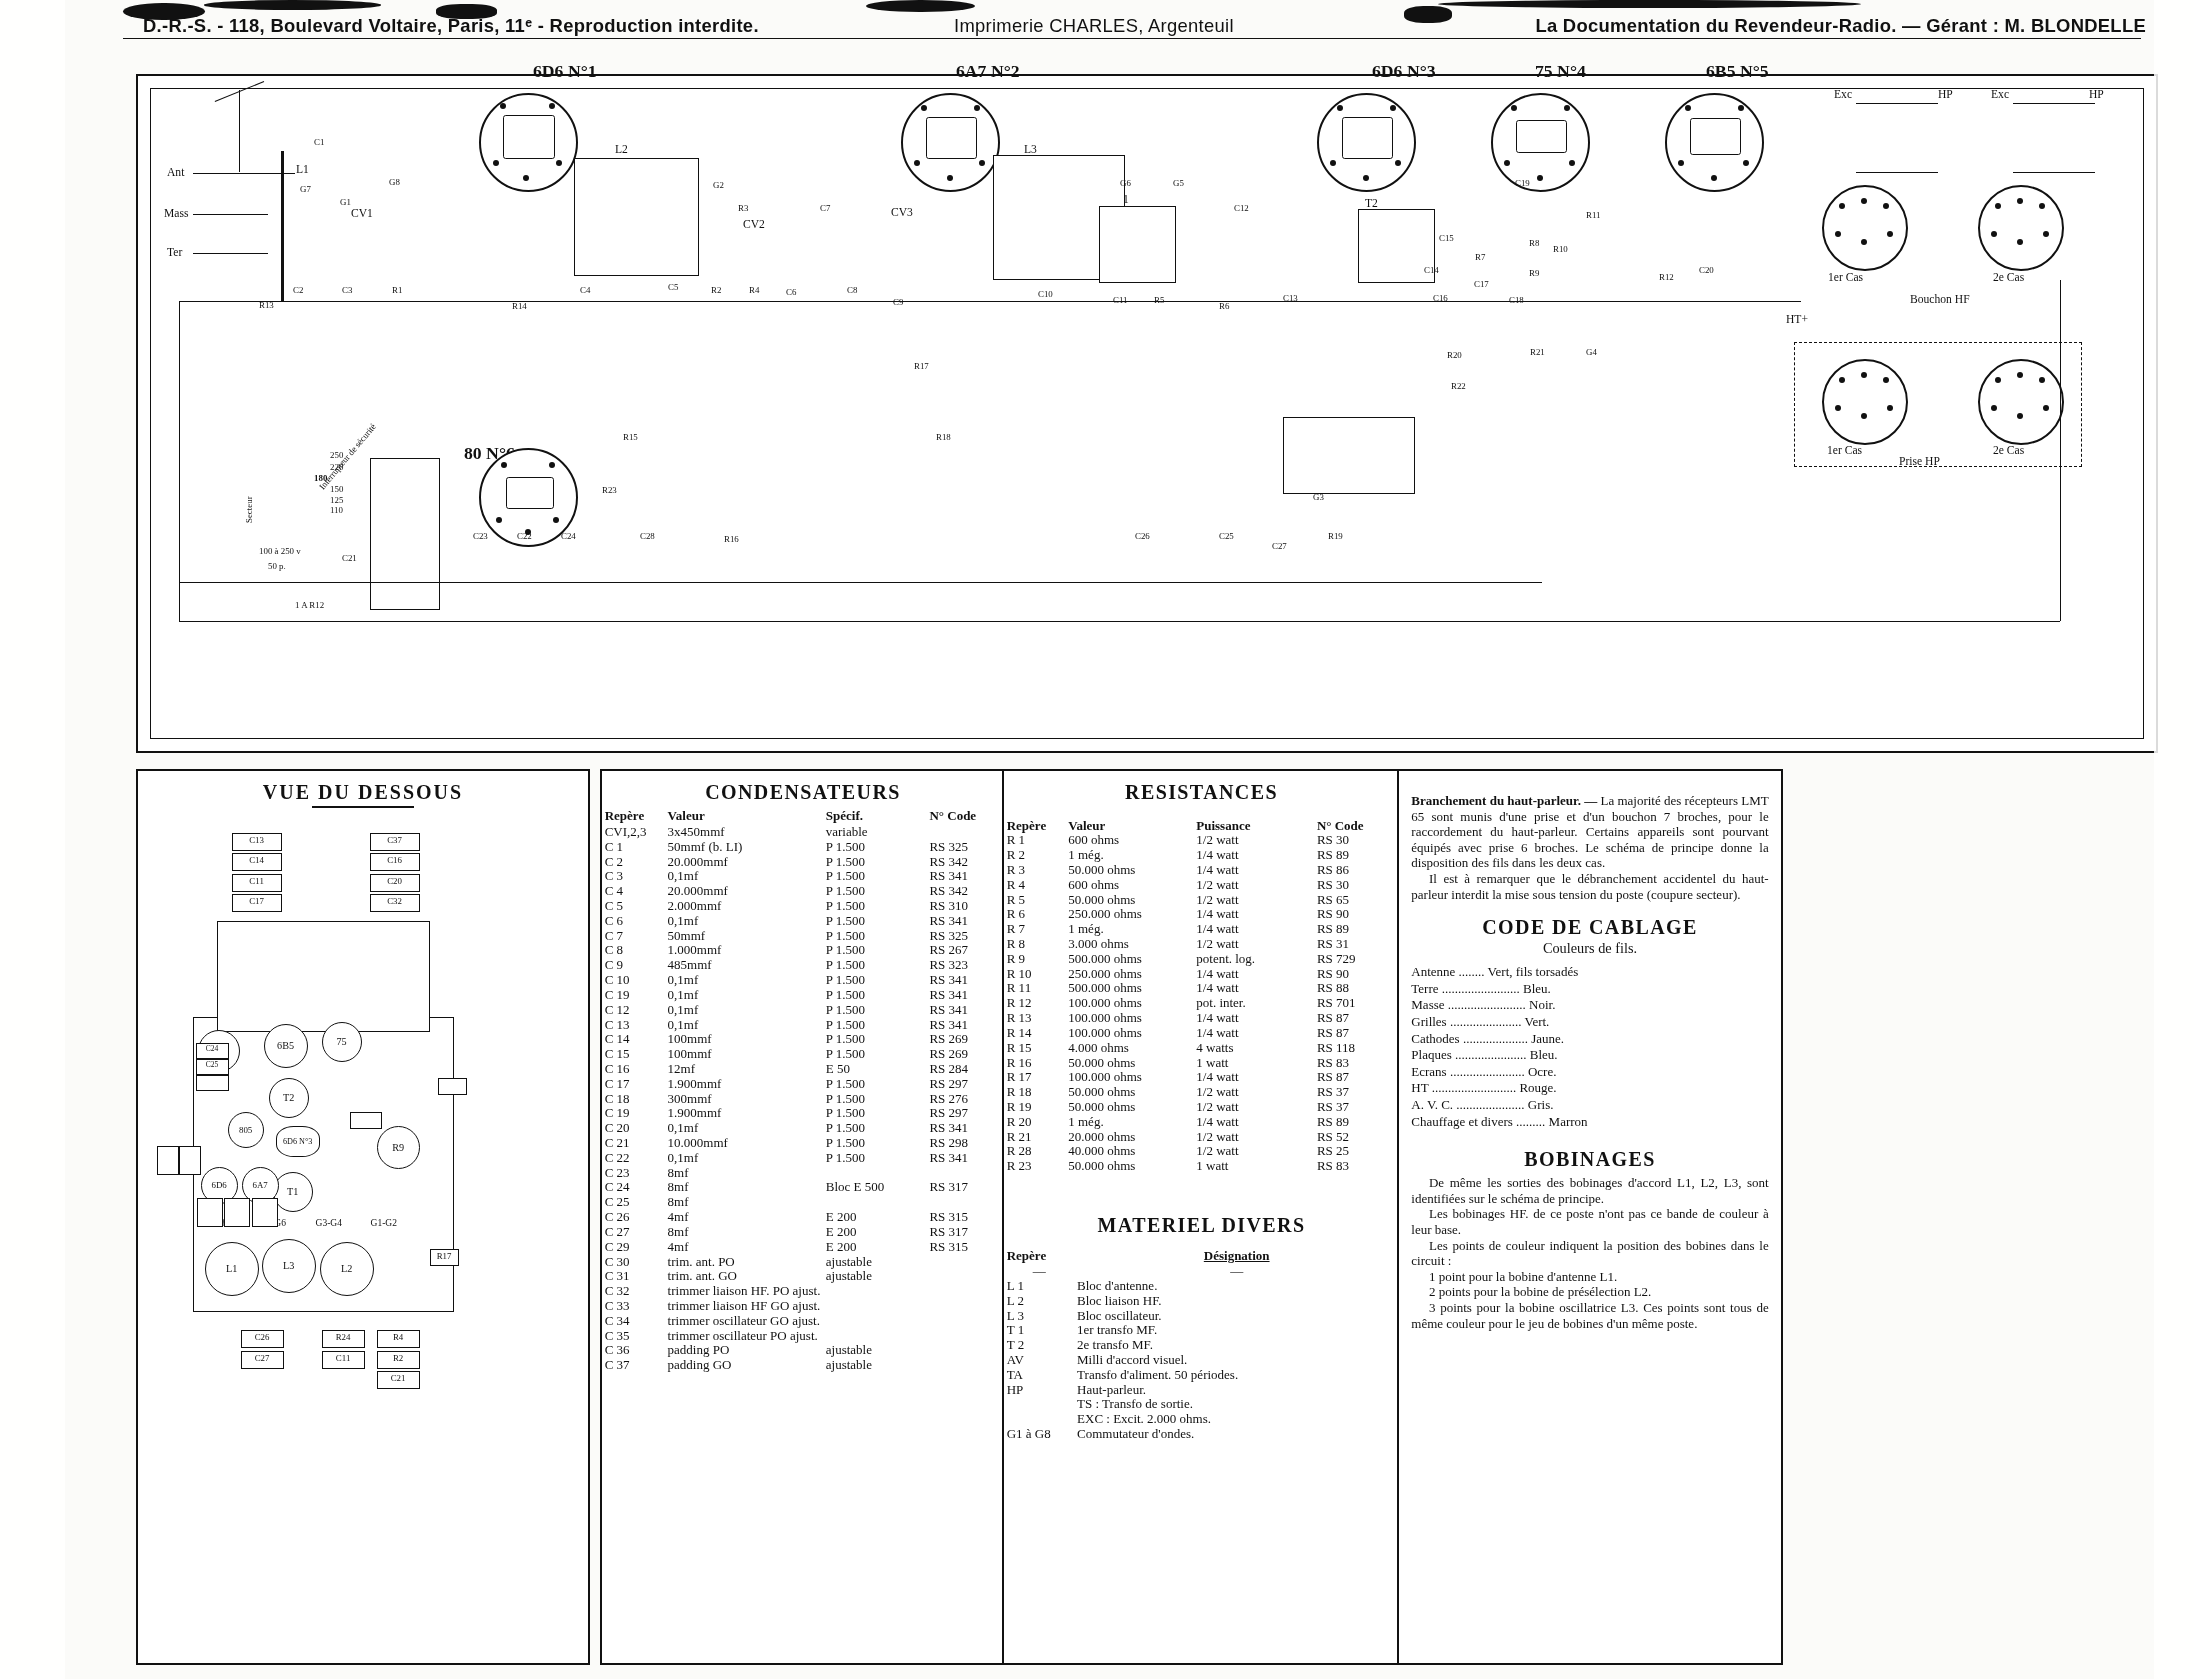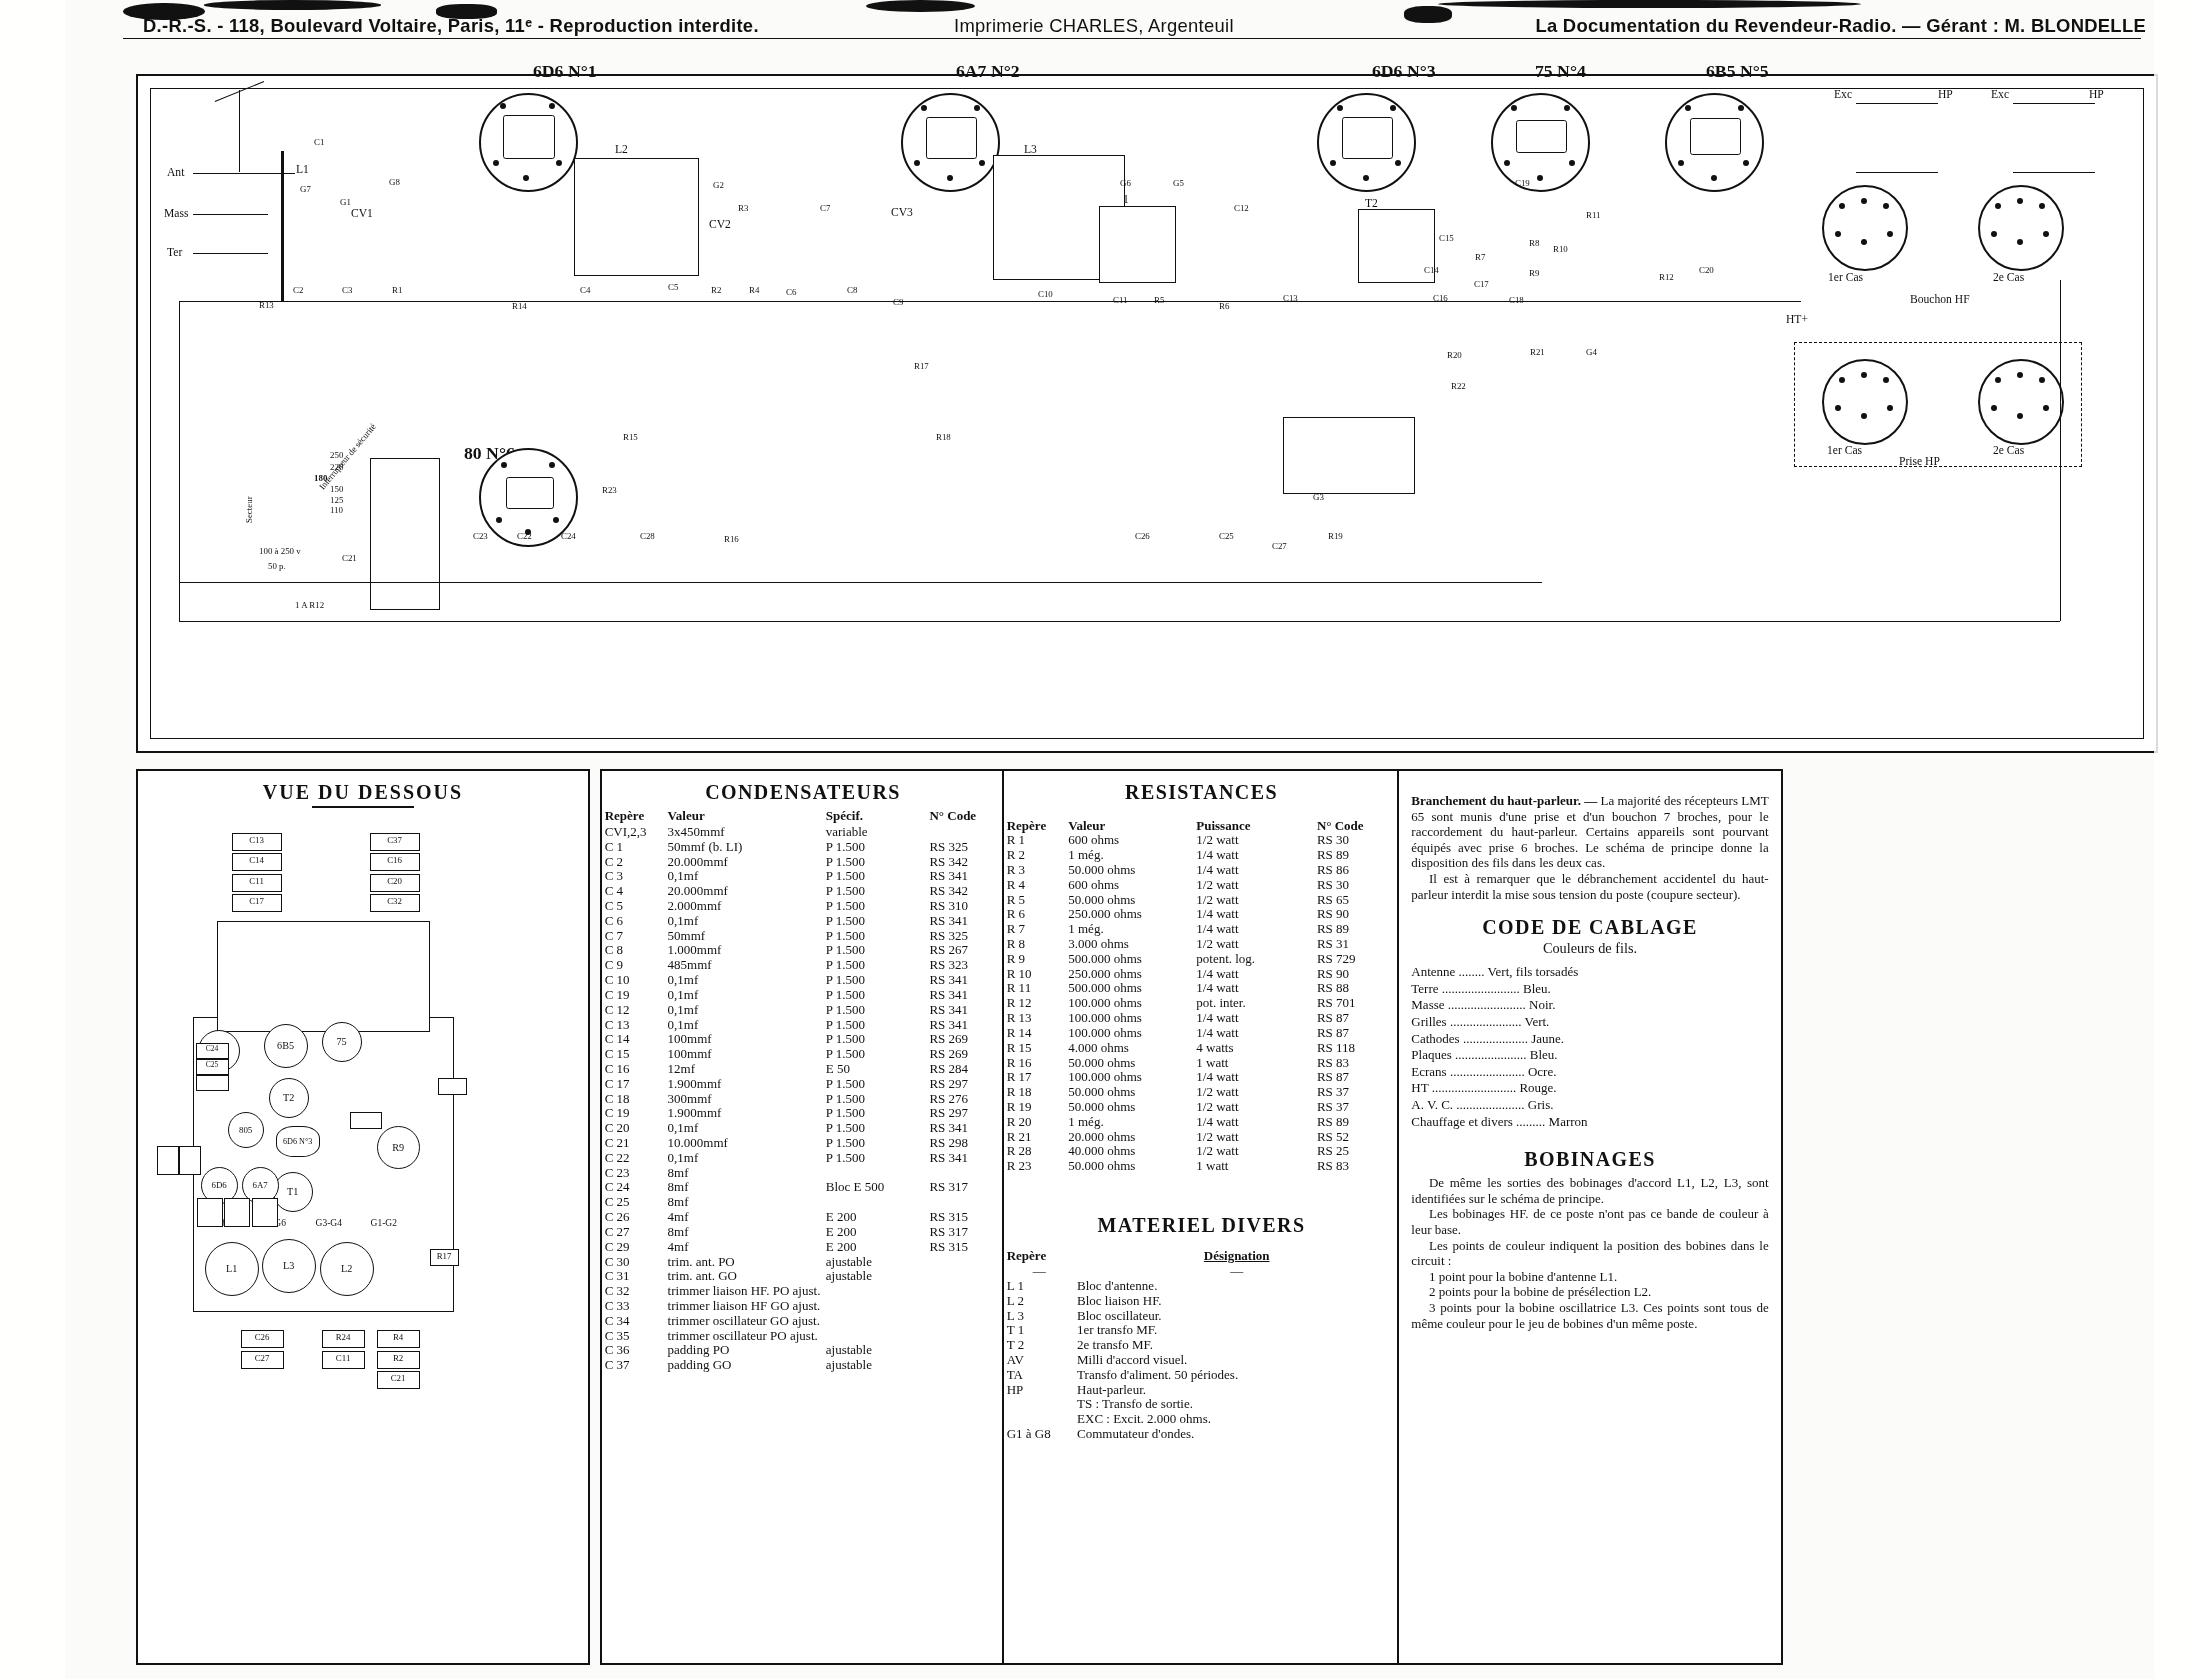--- a/index.html
+++ b/index.html
@@ -219,21 +219,21 @@
     <div class="sch-small" style="left:978px;top:117px;">T1</div>
     <div class="sch-small" style="left:1227px;top:121px;">T2</div>
 
     <div class="box" style="left:436px;top:82px;width:123px;height:116px;"></div>
     <div class="box" style="left:855px;top:79px;width:130px;height:123px;"></div>
     <div class="box" style="left:961px;top:130px;width:75px;height:75px;"></div>
     <div class="box" style="left:1220px;top:133px;width:75px;height:72px;"></div>
     <div class="box" style="left:232px;top:382px;width:68px;height:150px;"></div>
 
     <div class="sch-small" style="left:213px;top:131px;">CV1</div>
-    <div class="sch-small" style="left:571px;top:142px;">CV2</div>
+    <div class="sch-small" style="left:605px;top:142px;">CV2</div>
     <div class="sch-small" style="left:753px;top:130px;">CV3</div>
 
     <div class="sch-tiny" style="left:176px;top:61px;">C1</div>
     <div class="sch-tiny" style="left:155px;top:209px;">C2</div>
     <div class="sch-tiny" style="left:204px;top:209px;">C3</div>
     <div class="sch-tiny" style="left:442px;top:209px;">C4</div>
     <div class="sch-tiny" style="left:530px;top:206px;">C5</div>
     <div class="sch-tiny" style="left:648px;top:211px;">C6</div>
     <div class="sch-tiny" style="left:682px;top:127px;">C7</div>
     <div class="sch-tiny" style="left:709px;top:209px;">C8</div>

